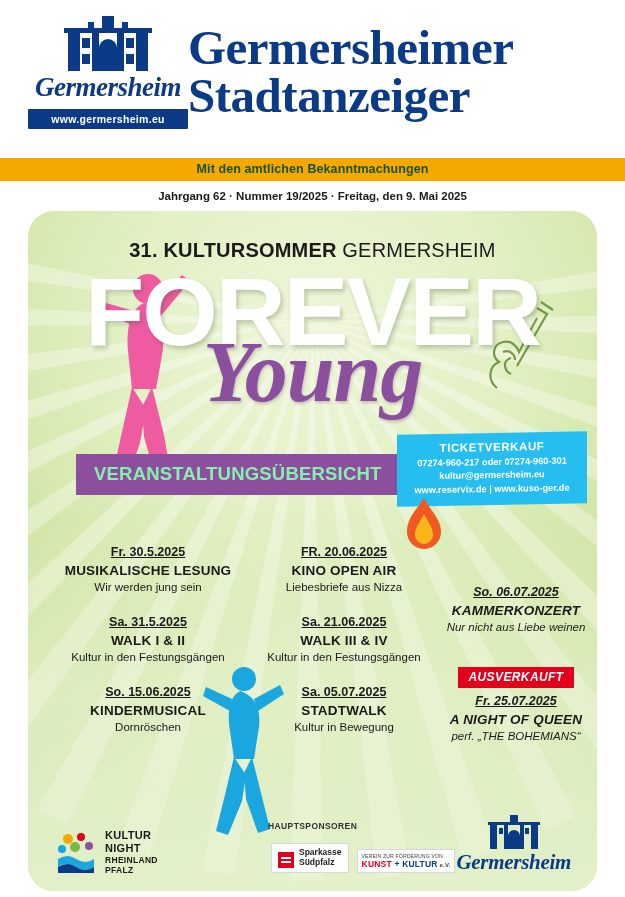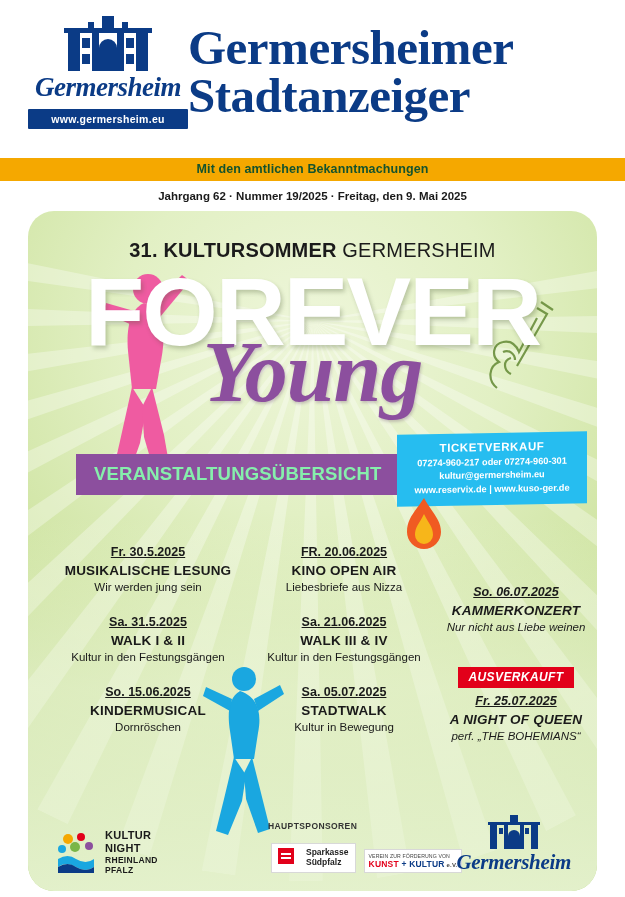--- a/index.html
+++ b/index.html
@@ -282,21 +282,21 @@
   }
   .sp-cards {
     position: absolute;
     left: 243px; bottom: 10px;
     display: flex; gap: 8px; align-items: flex-end;
   }
   .sp-card {
     background: #ffffff;
     border: 1px solid #d8d8d8;
     padding: 4px 6px;
-    display: flex; align-items: flex-start; gap: 12px;
+    display: flex; align-items: flex-end; gap: 5px;
   }
   .spk-red { width: 16px; height: 16px; background: #e2001a; position: relative; }
   .spk-red:after {
     content: ""; position: absolute; left: 3px; top: 5px;
     width: 10px; height: 2px; background: #fff;
     box-shadow: 0 4px 0 #fff;
   }
   .spk-txt { font-size: 8.5px; font-weight: bold; color: #222; line-height: 1.15; }
   .kunst-card { background: #ffffff; border: 1px solid #d8d8d8; padding: 3px 4px; }
   .kunst-top { font-size: 5.2px; color: #444; letter-spacing: .1px; }

